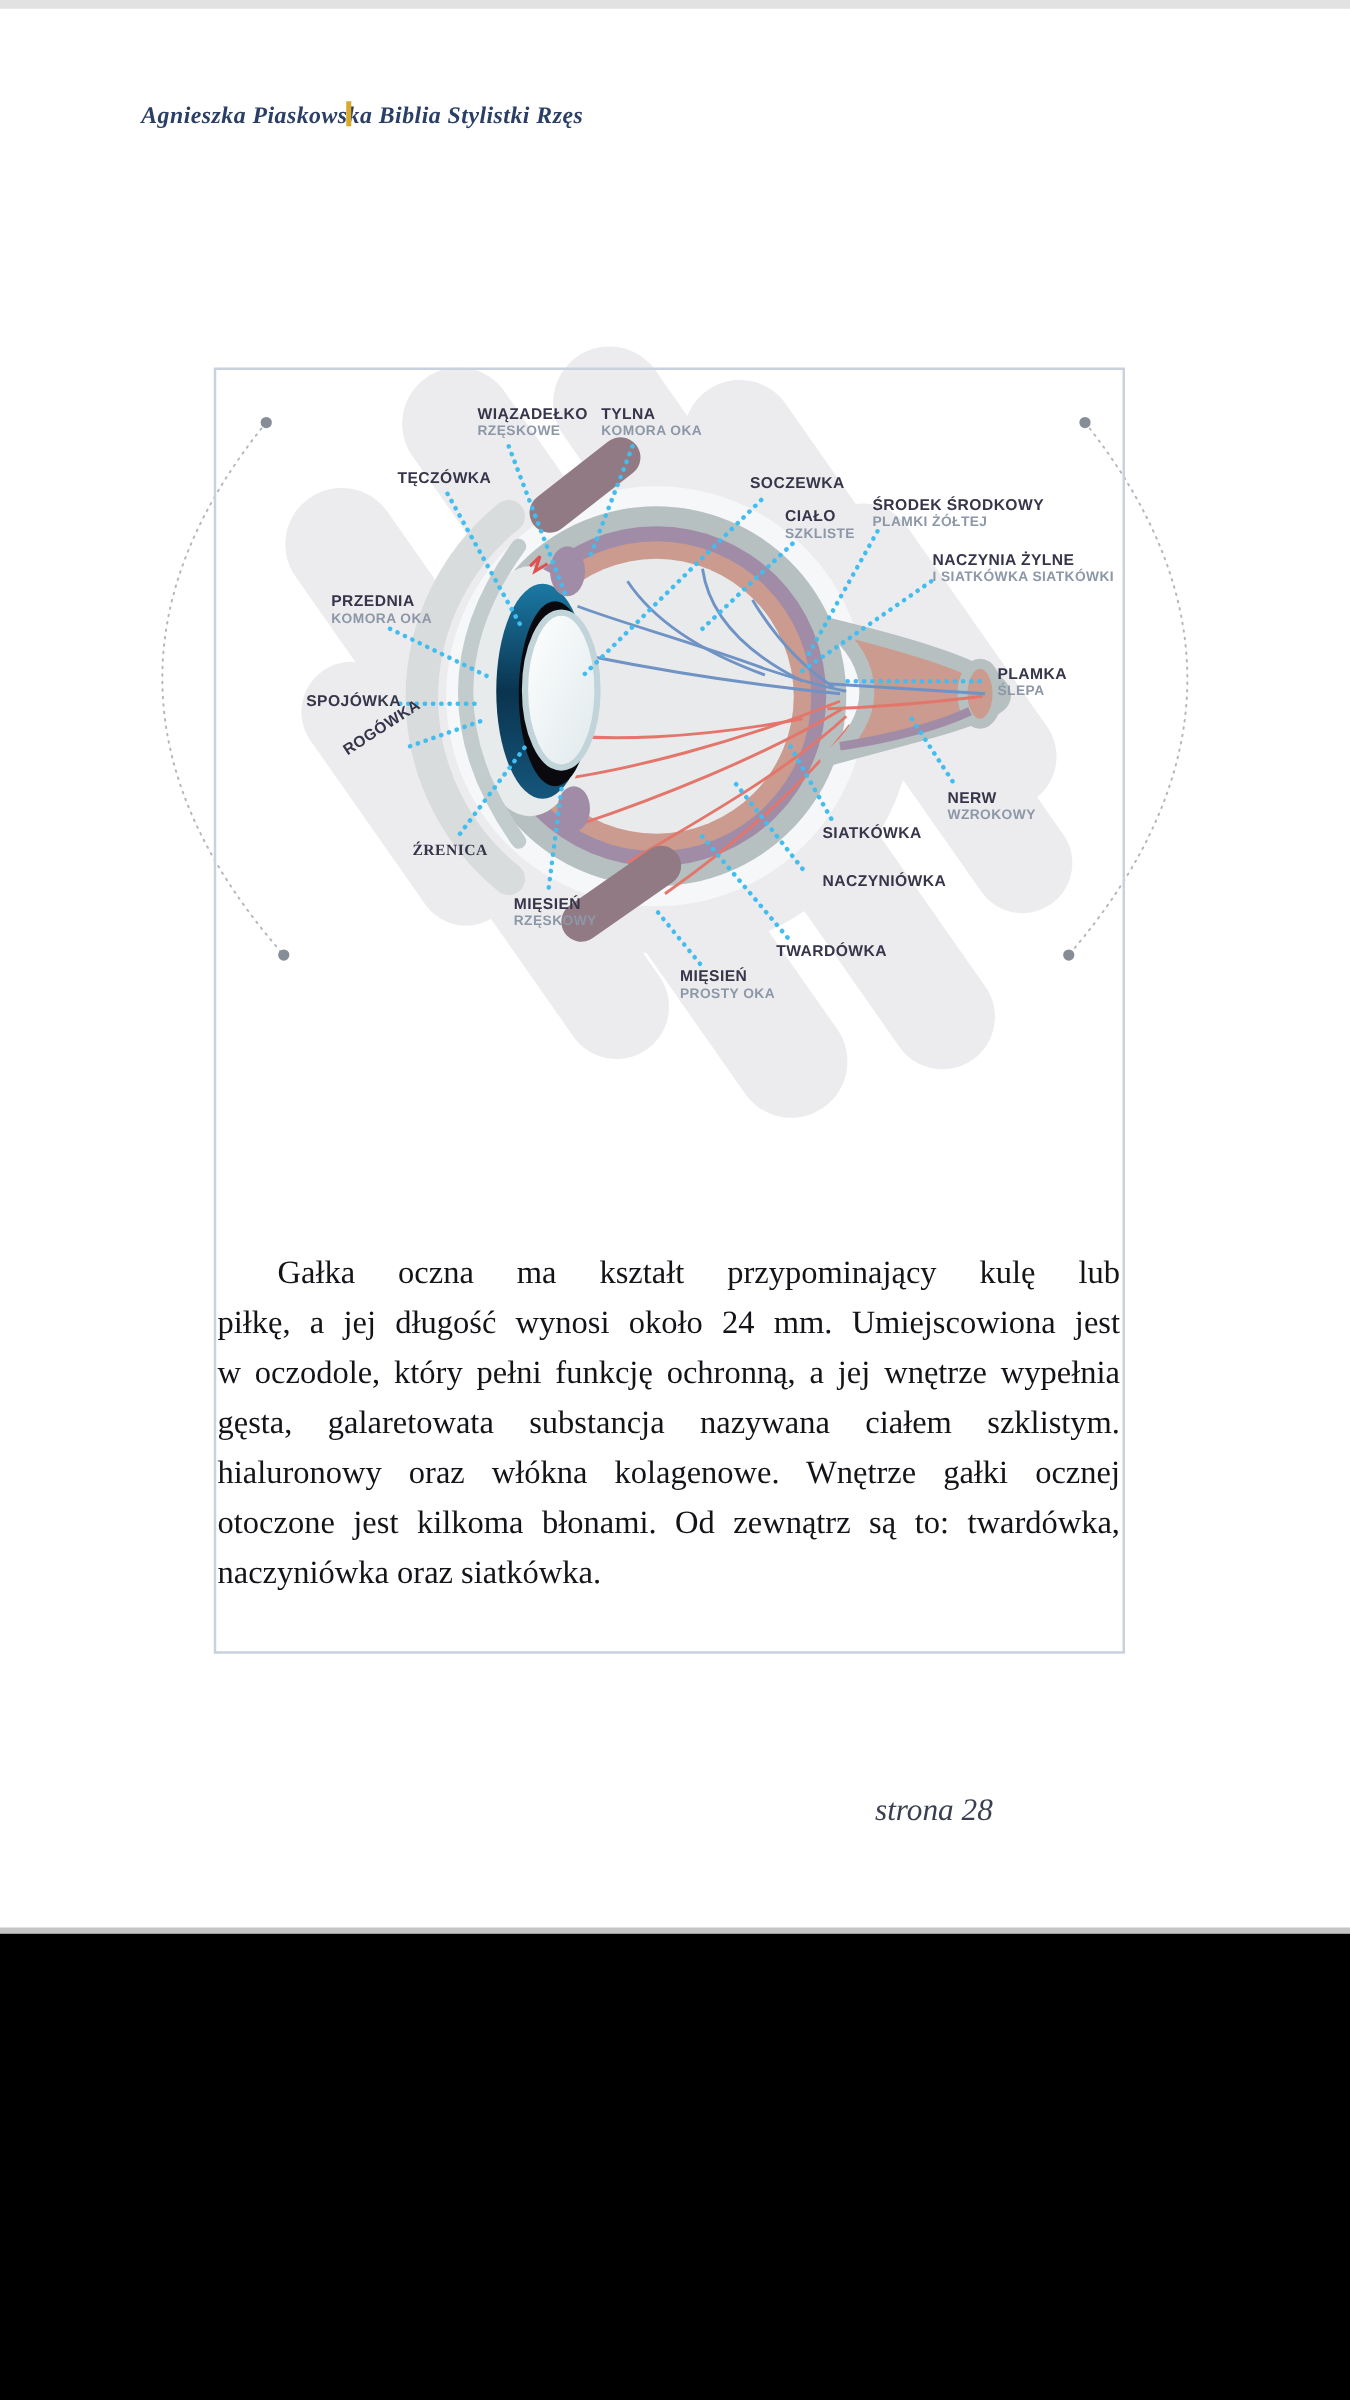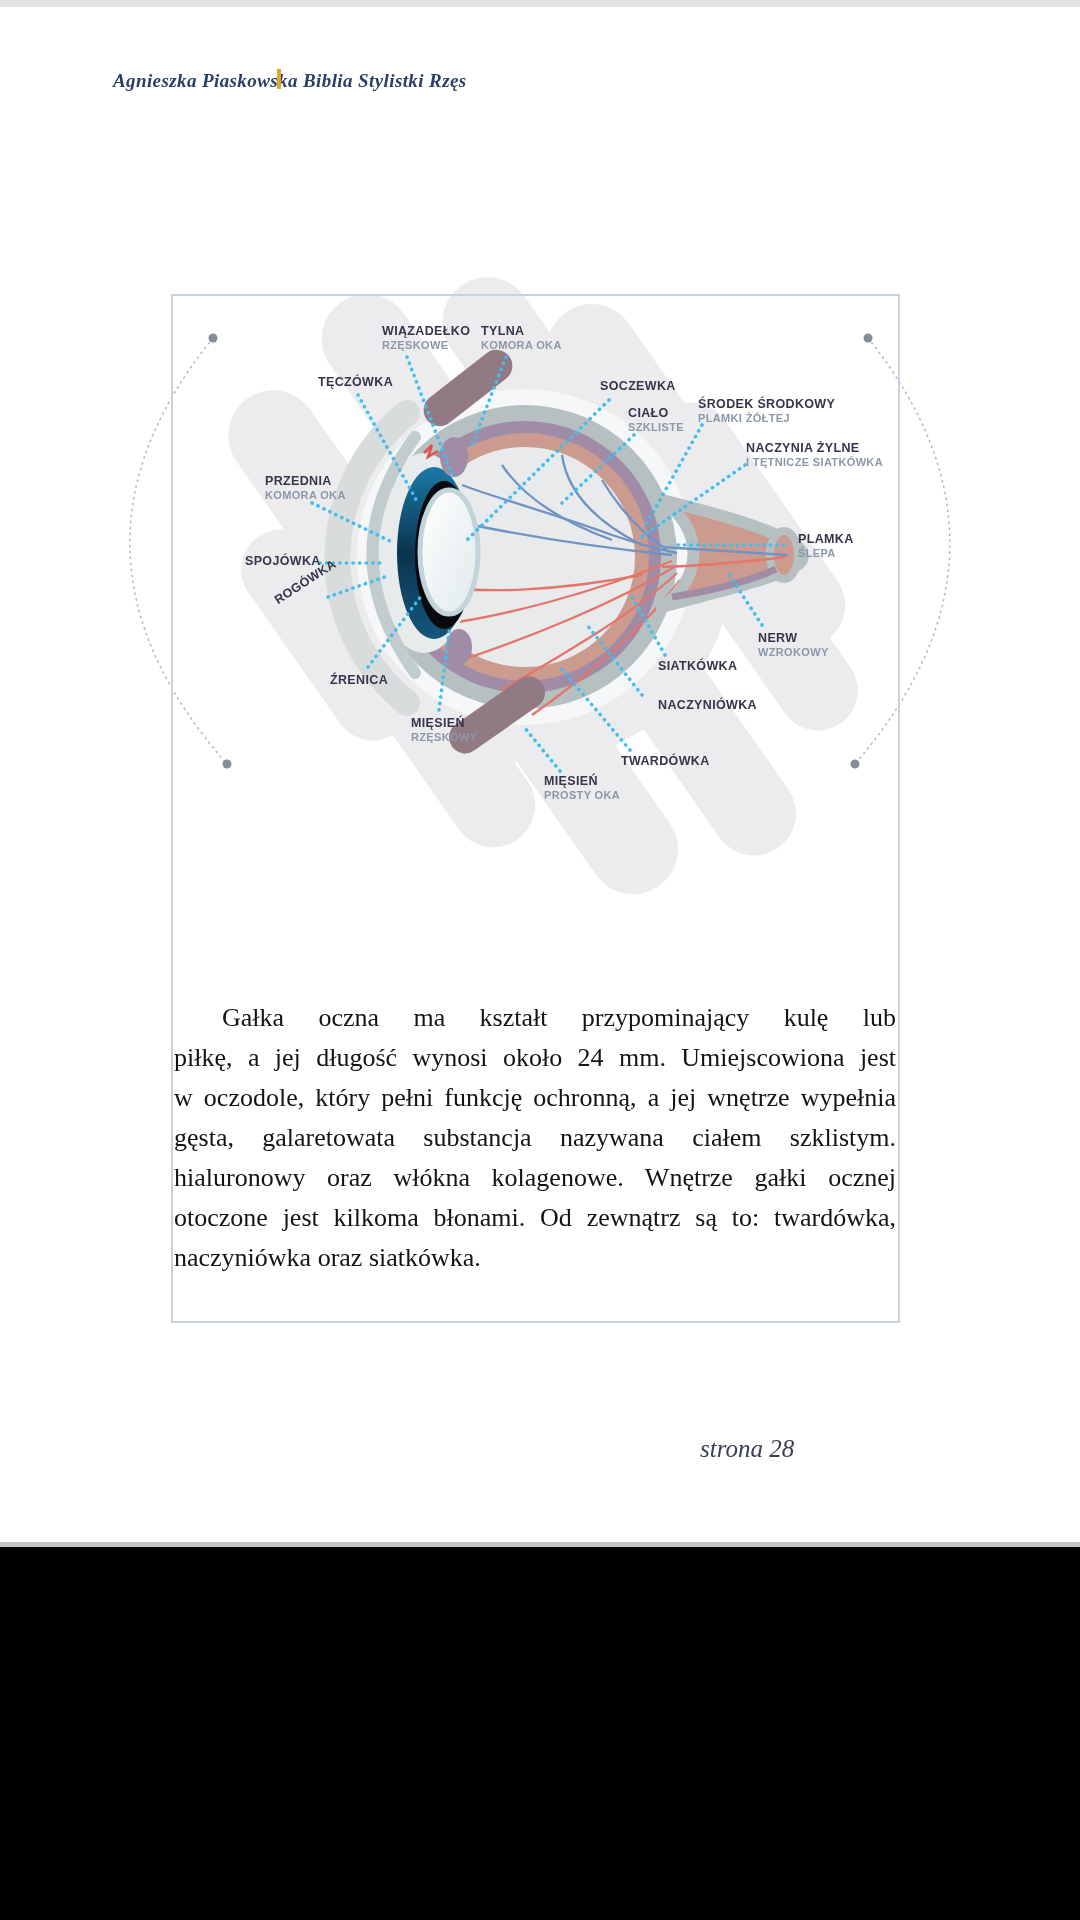--- a/index.html
+++ b/index.html
@@ -1,20 +1,20 @@
 <!DOCTYPE html>
 <html style="--accent-leader: #41bdef; --label-primary: #36354a; --label-secondary: #8c97a7; --frame-border: #c9d1de; --arc-gray: #b3b8bf; --arc-dot: #878d96; --header-text: #2b3f66; --header-separator: #d8a92b; --body-text: #131318; --page-number: #3a3f52; --status-strip: #e2e2e2; --splat: #ececee; --splat-shadow: #d9dcdc; --sclera: #b7c0c0; --choroid: #a18ca7; --retina: #ca9b8e; --interior: #e9eaec; --vessel-blue: #6f93c4; --vessel-red: #e4756b; --iris-dark: #0a344f; --iris-mid: #15567c; --iris-light: #1b79a4; --lens: #f0f6f7; --lens-edge: #c0d4da; --muscle: #927a84;"><head>
 <meta charset="utf-8">
 <style>
   html,body{margin:0;padding:0;background:#fff;}
   #page{position:relative;width:1080px;height:1920px;background:#ffffff;overflow:hidden;
         font-family:"Liberation Serif",serif;}
   #status-strip{position:absolute;left:0;top:0;width:1080px;height:7px;background:var(--status-strip);}
   
-  #header{position:absolute;left:0;top:68px;width:1080px;height:30px;text-align:center;}
+  #header{position:absolute;left:0;top:80px;width:1080px;height:30px;text-align:center;}
   .hdr-txt{position:absolute;font-family:"Liberation Serif",serif;font-style:italic;font-weight:700;
            font-size:19px;color:var(--header-text);letter-spacing:.4px;white-space:nowrap;}
   #hdr-author{left:113px;top:2px;}
   #hdr-sep{position:absolute;left:277px;top:1px;width:4px;height:20px;background:var(--header-separator);}
   #hdr-title{left:303px;top:2px;}
   
   #figure{position:absolute;left:172px;top:295px;width:667px;height:1027px;overflow:visible;}
   #figure svg{position:absolute;left:-60px;top:-10px;overflow:visible;}
   #label-layer{position:absolute;left:0;top:0;width:727px;height:1027px;}
   .dlabel{position:absolute;font-family:"Liberation Sans",sans-serif;font-weight:700;
@@ -175,21 +175,21 @@
         <div class="dlabel" style="left: 456px; top: 112px;">
           <div class="l1">CIAŁO</div>
           <div class="l2">SZKLISTE</div>
         </div>
         <div class="dlabel" style="left: 526px; top: 103px;">
           <div class="l1">ŚRODEK ŚRODKOWY</div>
           <div class="l2">PLAMKI ŻÓŁTEJ</div>
         </div>
         <div class="dlabel" style="left: 574px; top: 147px;">
           <div class="l1">NACZYNIA ŻYLNE</div>
-          <div class="l2">I TĘTNICZE SIATKÓWKA</div>
+          <div class="l2">I SIATKÓWKA SIATKÓWKI</div>
         </div>
         <div class="dlabel" style="left: 626px; top: 238px;">
           <div class="l1">PLAMKA</div>
           <div class="l2">ŚLEPA</div>
         </div>
         <div class="dlabel" style="left: 586px; top: 337px;">
           <div class="l1">NERW</div>
           <div class="l2">WZROKOWY</div>
         </div>
         <div class="dlabel" style="left: 486px; top: 365px;">
@@ -202,21 +202,21 @@
           <div class="l1">TWARDÓWKA</div>
         </div>
         <div class="dlabel" style="left: 372px; top: 480px;">
           <div class="l1">MIĘSIEŃ</div>
           <div class="l2">PROSTY OKA</div>
         </div>
         <div class="dlabel" style="left: 239px; top: 422px;">
           <div class="l1">MIĘSIEŃ</div>
           <div class="l2">RZĘSKOWY</div>
         </div>
-        <div class="dlabel" style="left: 158px; top: 379px;">
+        <div class="dlabel" style="left: 158px; top: 379px; font-family: Liberation Serif, serif;">
           <div class="l1">ŹRENICA</div>
         </div>
         <div class="dlabel" style="left: 73px; top: 260px;">
           <div class="l1">SPOJÓWKA</div>
         </div>
         <div class="dlabel" style="left: 104px; top: 300px; transform: rotate(-33deg); transform-origin: left center;">
           <div class="l1">ROGÓWKA</div>
         </div>
         <div class="dlabel" style="left: 93px; top: 180px;">
           <div class="l1">PRZEDNIA</div>

